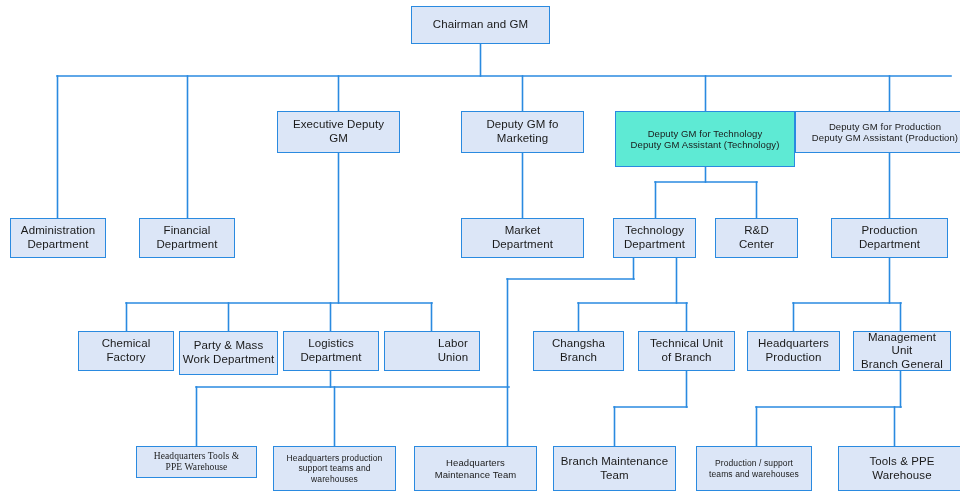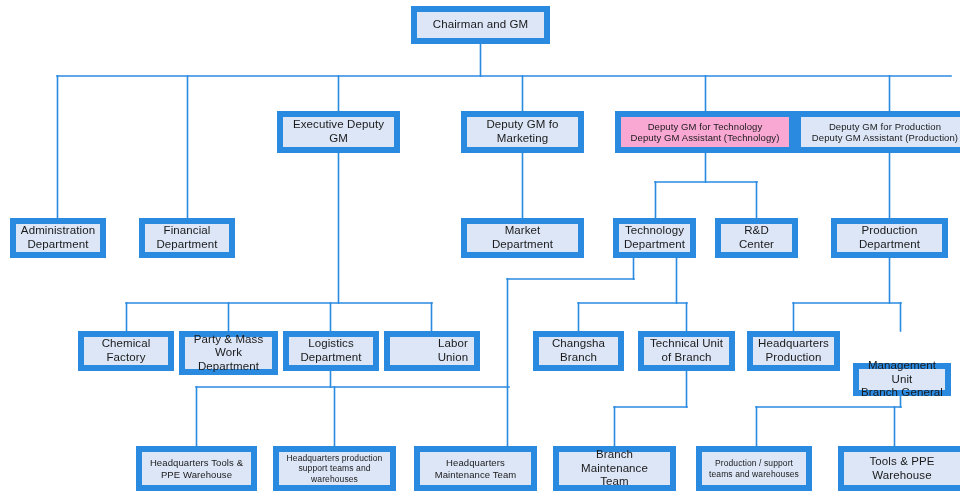--- a/index.html
+++ b/index.html
@@ -23,21 +23,21 @@
     left: 0;
     top: 0;
     width: 960px;
     height: 499px;
     pointer-events: none;
   }
   .node {
     position: absolute;
     box-sizing: border-box;
     background: #dce6f7;
-    border: 6px solid #14532d;
+    border: 1px solid #14532d;
     color: #1a1a1a;
     display: flex;
     align-items: center;
     justify-content: center;
     text-align: center;
     line-height: 1.18;
     letter-spacing: 0.1px;
     font-size: 11.5px;
     padding: 1px 2px;
     z-index: 2;
@@ -109,21 +109,21 @@
         <span class="label">Chairman and GM</span>
       </div>
       <div class="node sz-normal" style="left: 277px; top: 111px; width: 123px; height: 42px; background: rgb(220, 230, 247); border-color: rgb(42, 138, 224); color: rgb(26, 26, 26);">
         <span class="label">Executive Deputy
 GM</span>
       </div>
       <div class="node sz-normal" style="left: 461px; top: 111px; width: 123px; height: 42px; background: rgb(220, 230, 247); border-color: rgb(42, 138, 224); color: rgb(26, 26, 26);">
         <span class="label">Deputy GM fo
 Marketing</span>
       </div>
-      <div class="node sz-small" style="left: 615px; top: 111px; width: 180px; height: 42px; background: #f9a8d4; border-color: rgb(42, 138, 224); color: rgb(26, 26, 26);">
+      <div class="node sz-small" style="left: 615px; top: 111px; width: 180px; height: 56px; background: #5eead4; border-color: rgb(42, 138, 224); color: rgb(26, 26, 26);">
         <span class="label">Deputy GM for Technology
 Deputy GM Assistant (Technology)</span>
       </div>
       <div class="node sz-small" style="left: 795px; top: 111px; width: 180px; height: 42px; background: rgb(220, 230, 247); border-color: rgb(42, 138, 224); color: rgb(26, 26, 26);">
         <span class="label">Deputy GM for Production
 Deputy GM Assistant (Production)</span>
       </div>
       <div class="node sz-normal" style="left: 10px; top: 218px; width: 96px; height: 40px; background: rgb(220, 230, 247); border-color: rgb(42, 138, 224); color: rgb(26, 26, 26);">
         <span class="label">Administration
 Department</span>
@@ -168,25 +168,25 @@
 Branch</span>
       </div>
       <div class="node sz-normal" style="left: 638px; top: 331px; width: 97px; height: 40px; background: rgb(220, 230, 247); border-color: rgb(42, 138, 224); color: rgb(26, 26, 26);">
         <span class="label">Technical Unit
 of Branch</span>
       </div>
       <div class="node sz-normal" style="left: 747px; top: 331px; width: 93px; height: 40px; background: rgb(220, 230, 247); border-color: rgb(42, 138, 224); color: rgb(26, 26, 26);">
         <span class="label">Headquarters
 Production</span>
       </div>
-      <div class="node sz-normal" style="left: 853px; top: 331px; width: 98px; height: 33px; background: rgb(220, 230, 247); border-color: rgb(42, 138, 224); color: rgb(26, 26, 26); margin-top: 32px;">
+      <div class="node sz-normal" style="left: 853px; top: 331px; width: 98px; height: 40px; background: rgb(220, 230, 247); border-color: rgb(42, 138, 224); color: rgb(26, 26, 26);">
         <span class="label">Management Unit
 Branch General</span>
       </div>
-      <div class="node sz-small" style="left: 136px; top: 446px; width: 121px; height: 45px; background: rgb(220, 230, 247); border-color: rgb(42, 138, 224); color: rgb(26, 26, 26);">
+      <div class="node sz-small" style="left: 136px; top: 446px; width: 121px; height: 32px; background: rgb(220, 230, 247); border-color: rgb(42, 138, 224); color: rgb(26, 26, 26); font-family: Liberation Serif, serif;">
         <span class="label">Headquarters Tools &amp;
 PPE Warehouse</span>
       </div>
       <div class="node sz-xsmall" style="left: 273px; top: 446px; width: 123px; height: 45px; background: rgb(220, 230, 247); border-color: rgb(42, 138, 224); color: rgb(26, 26, 26);">
         <span class="label">Headquarters production
 support teams and
 warehouses</span>
       </div>
       <div class="node sz-small" style="left: 414px; top: 446px; width: 123px; height: 45px; background: rgb(220, 230, 247); border-color: rgb(42, 138, 224); color: rgb(26, 26, 26);">
         <span class="label">Headquarters

